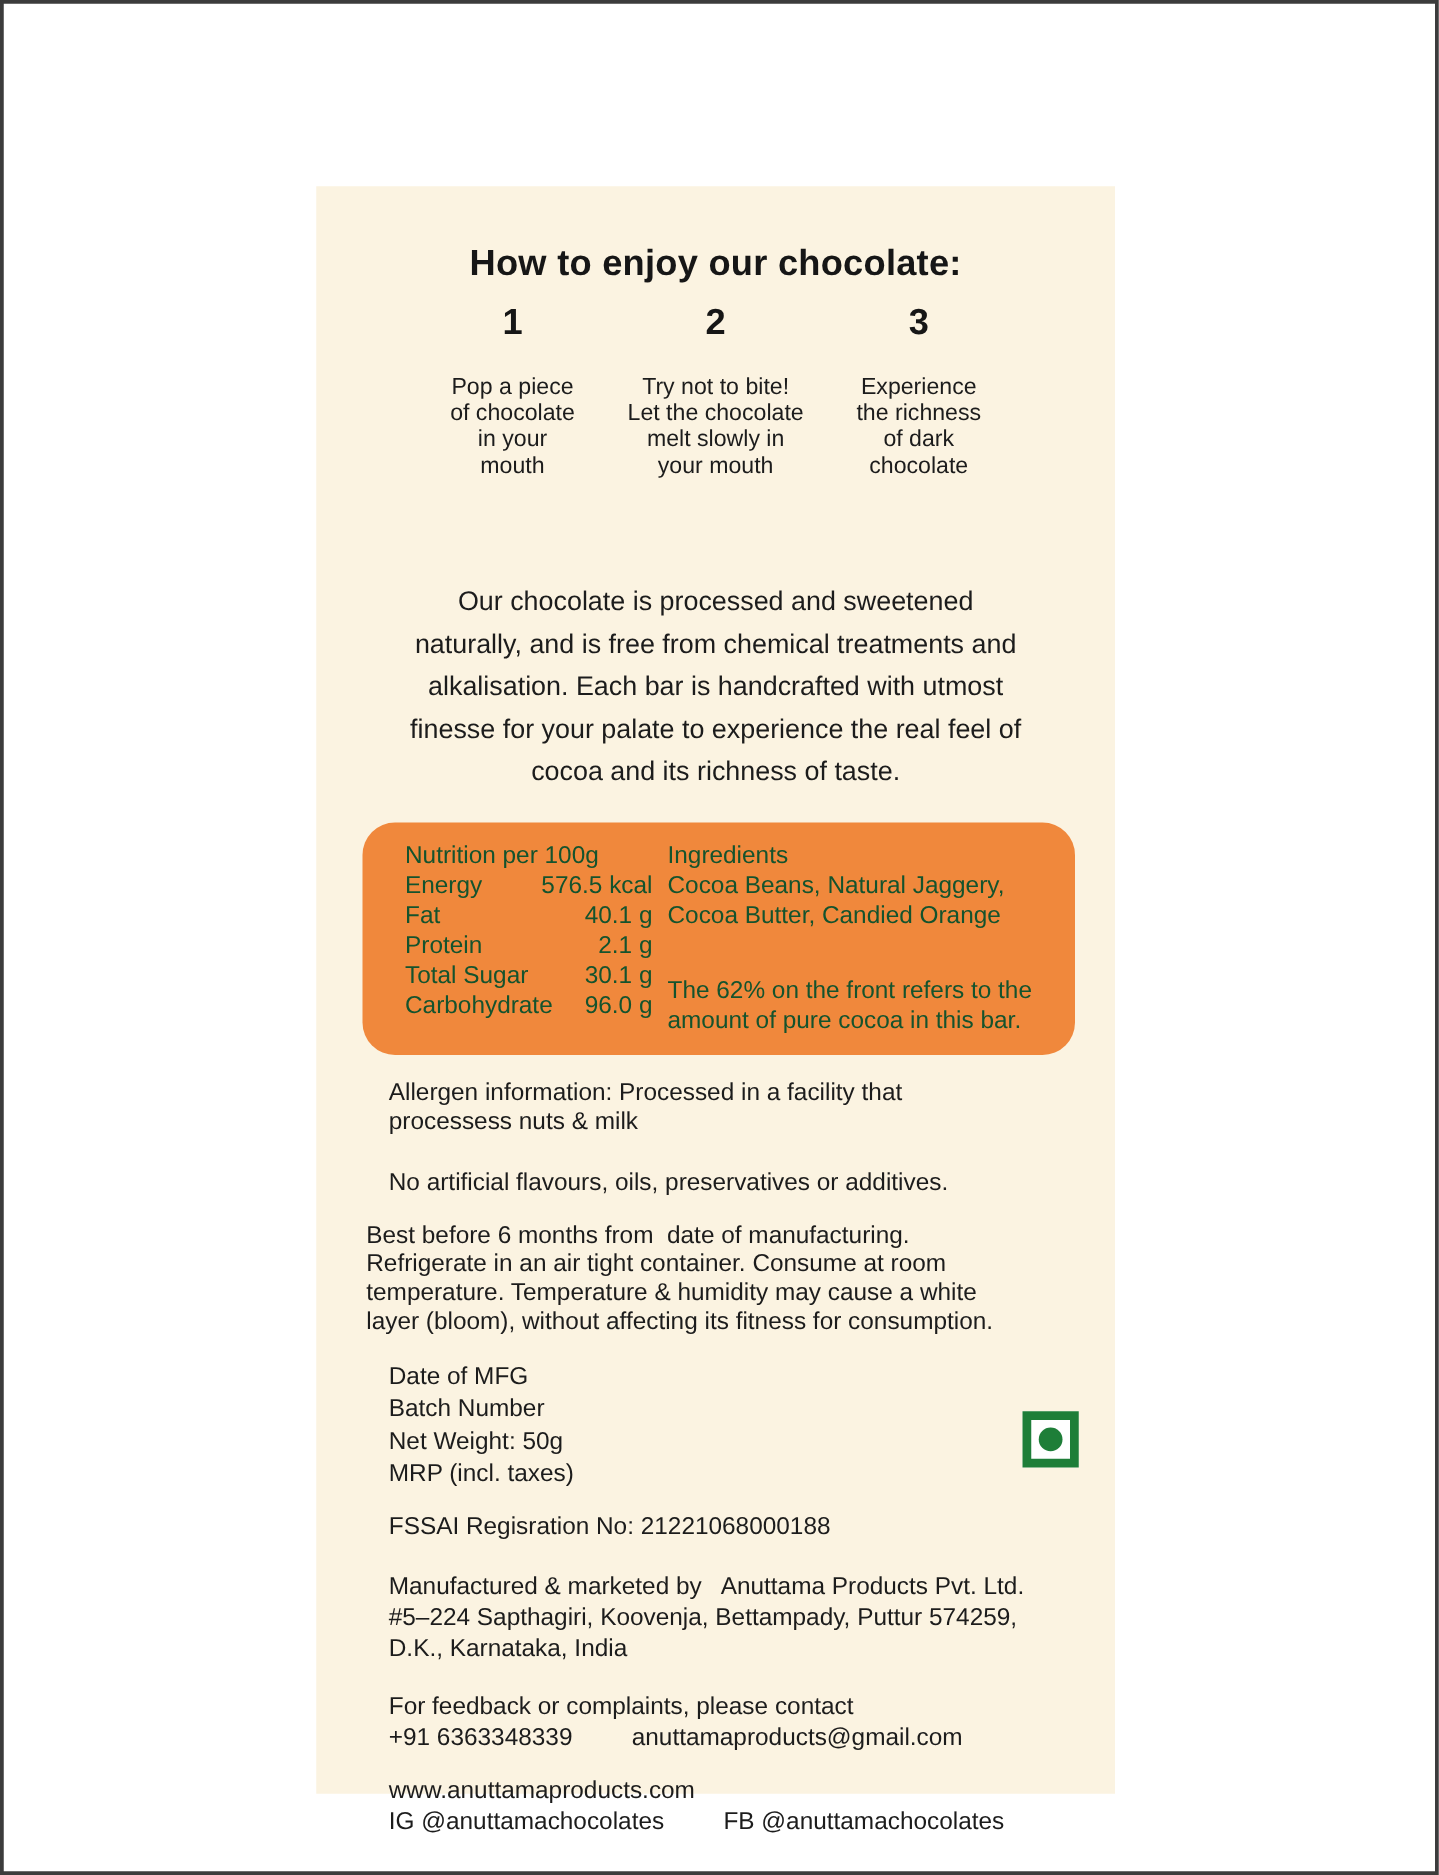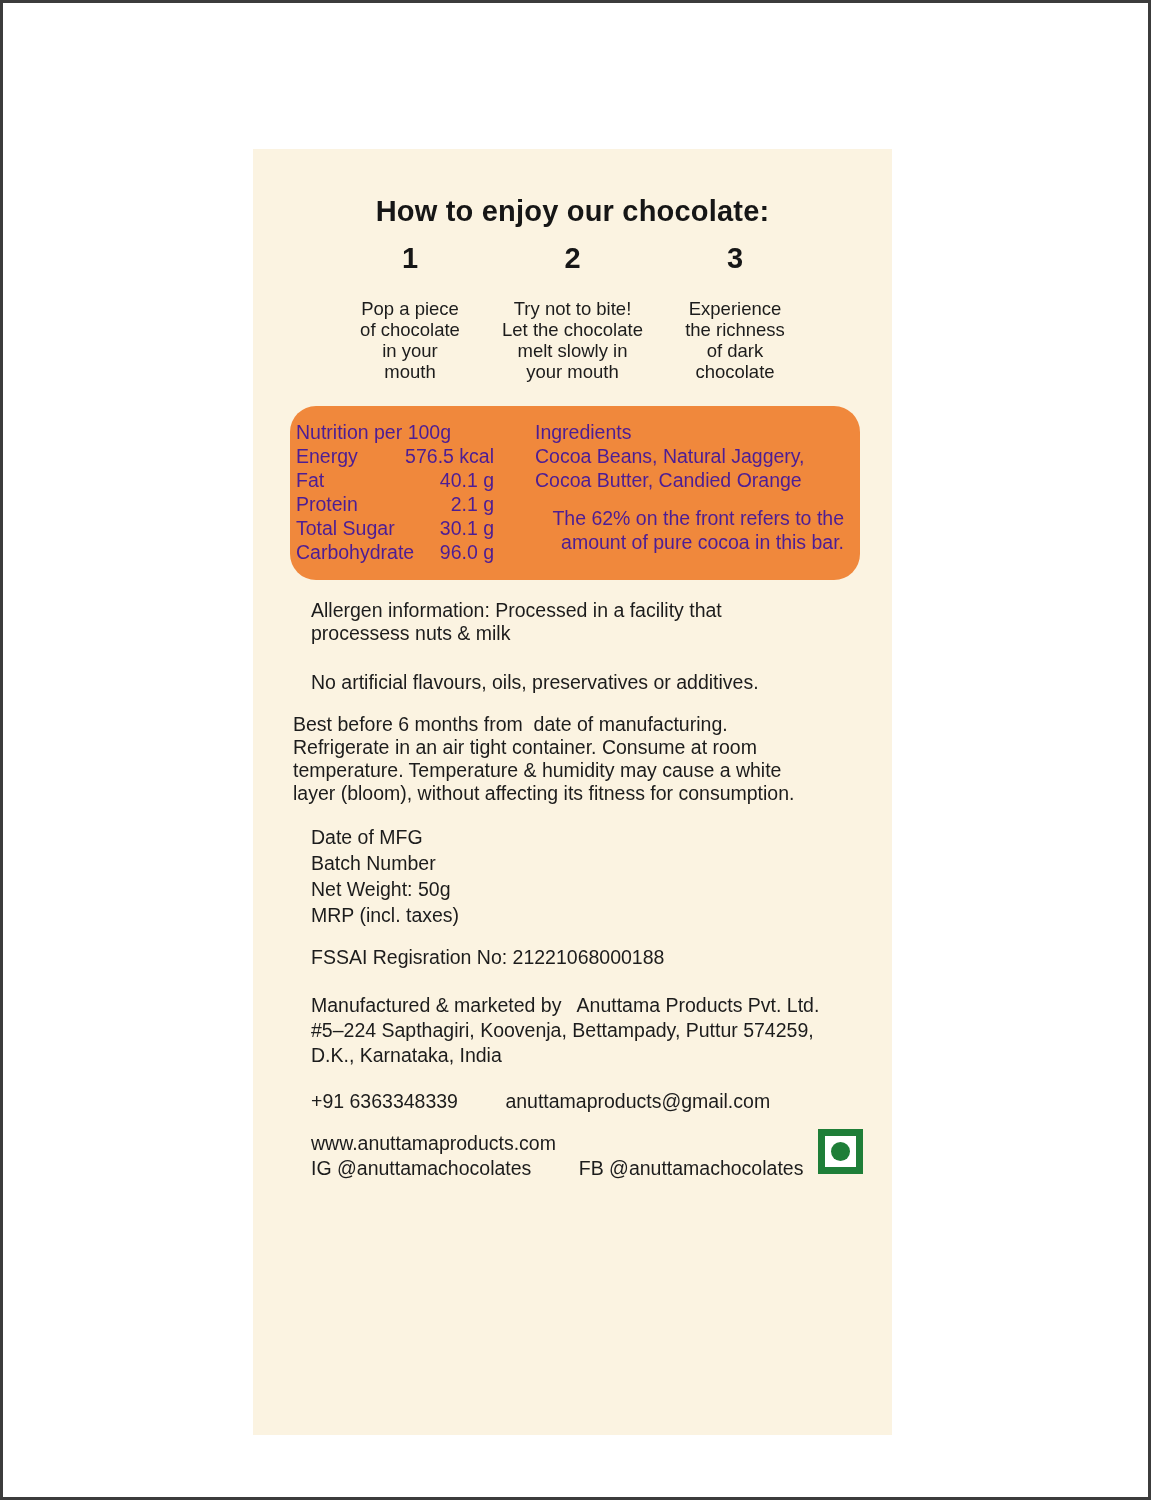--- a/index.html
+++ b/index.html
@@ -61,32 +61,31 @@
     line-height:34px;
     white-space:pre-wrap;
   }
 
   .nutri-box{
     box-sizing:border-box;
     margin:24px 0 0 37px;
     width:570px;
     background:#F0883C;
     border-radius:26px;
-    padding:14px 16px 16px 6px;
+    padding:14px 16px 16px 34px;
     display:flex;
-    color:#4c1d95;
+    color:#14532d;
     font-size:19.5px;
     line-height:24px;
-    gap:29px;
   }
   .nutri-col{width:198px;flex:0 0 198px;}
   .nutri-row{display:flex;justify-content:space-between;}
   .nutri-value{text-align:right;white-space:nowrap;}
   .ingr-col{margin-left:12px;flex:1;}
-  .ingr-note{margin-top:14px;text-align:right;}
+  .ingr-note{margin-top:36px;}
 
   .body-text{
     margin:0 30px 0 58px;
     font-size:19.5px;
     line-height:23px;
   }
   .claims{margin-top:26px;}
   .allergen{margin-top:19px;}
   .storage{margin-top:19px;margin-left:40px;}
   .mfg{margin-top:19px;line-height:26px;}
@@ -139,20 +138,25 @@
       </div>
       <div class="step step-3">
         <div class="step-num">3</div>
         <div class="step-text pre">Experience
 the richness
 of dark
 chocolate</div>
       </div>
     </div>
 
+    <p class="intro">Our chocolate is processed and sweetened
+naturally, and is free from chemical treatments and
+alkalisation. Each bar is handcrafted with utmost
+finesse for your palate to experience the real feel of
+cocoa and its richness of taste.</p>
 
     <div class="nutri-box">
       <div class="nutri-col">
         <div class="nutri-heading">Nutrition per 100g</div>
         <div class="nutri-row">
           <span class="nutri-label">Energy</span>
           <span class="nutri-value">576.5 kcal</span>
         </div>
         <div class="nutri-row">
           <span class="nutri-label">Fat</span>
@@ -195,20 +199,21 @@
 Net Weight: 50g
 MRP (incl. taxes)</p>
 
     <p class="body-text fssai">FSSAI Regisration No: 21221068000188</p>
 
     <p class="body-text manufacturer pre">Manufactured &amp; marketed by   Anuttama Products Pvt. Ltd.
 #5–224 Sapthagiri, Koovenja, Bettampady, Puttur 574259,
 D.K., Karnataka, India</p>
 
     <div class="body-text feedback">
+      <div>For feedback or complaints, please contact</div>
       <div class="contact-line">
         <span>+91 6363348339</span>
         <span class="contact-email">anuttamaproducts@gmail.com</span>
       </div>
     </div>
 
     <div class="body-text web">
       <div>www.anuttamaproducts.com</div>
       <div class="social-line">
         <span>IG @anuttamachocolates</span>

